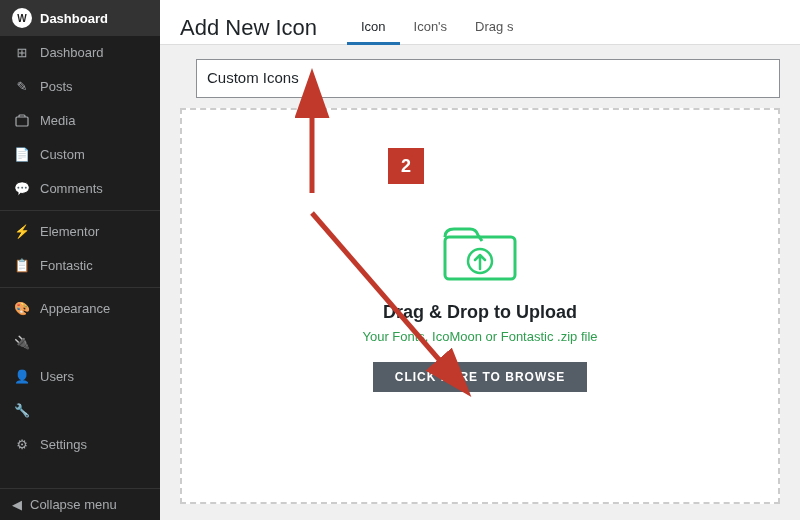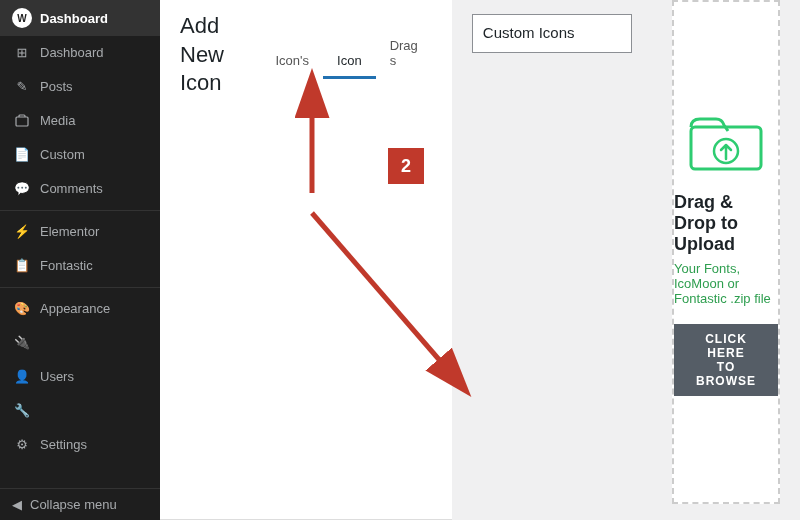--- a/index.html
+++ b/index.html
@@ -67,21 +67,21 @@
       font-size: 13px;
       cursor: pointer;
       border-top: 1px solid #333;
     }
     .collapse-menu .icon { margin-right: 8px; font-size: 13px; }
 
     
     #main {
       flex: 1;
       display: flex;
-      flex-direction: row;
+      flex-direction: column;
       background: #f0f0f1;
       overflow: hidden;
     }
 
     
     .page-header {
       background: #fff;
       padding: 12px 20px 0 20px;
       border-bottom: 1px solid #ddd;
     }
@@ -113,21 +113,21 @@
       font-weight: 500;
     }
     .header-top-row {
       display: flex;
       align-items: center;
       padding-bottom: 0;
     }
 
     
     .input-row {
-      padding: 14px 20px 10px 20px;
+      padding: 14px 20px 10px 36px;
       background: #f0f0f1;
     }
     .text-input {
       width: 100%;
       padding: 7px 10px;
       font-size: 15px;
       border: 1px solid #8c8f94;
       background: #fff;
       color: #1d2327;
       outline: none;
@@ -261,22 +261,22 @@
     <span>Collapse menu</span>
   </div>
 </div>
 
 <div id="main" style="position:relative;">
 
   <div class="page-header">
     <div class="header-top-row">
       <h1 class="page-title">Add New Icon</h1>
       <div class="tabs-row">
+        <div class="tab active">Icon</div>
         <div class="tab">Icon's</div>
-        <div class="tab active">Icon</div>
         <div class="tab">Drag s</div>
       </div>
     </div>
   </div>
 
   <div class="input-row">
     <input class="text-input" type="text" value="Custom Icons" placeholder="Custom Icons" style="">
   </div>
 
   <div class="upload-area-wrapper">

